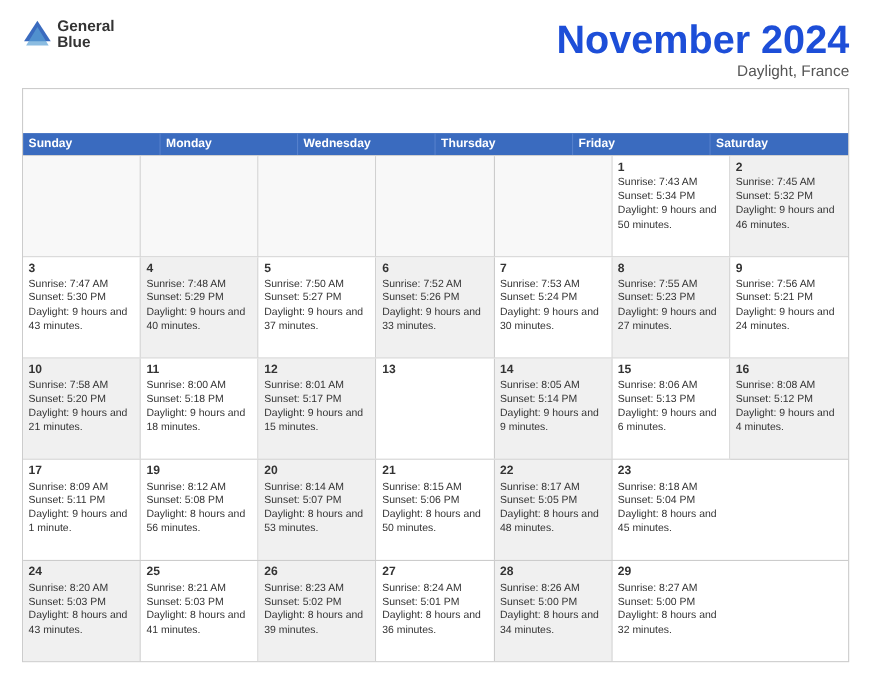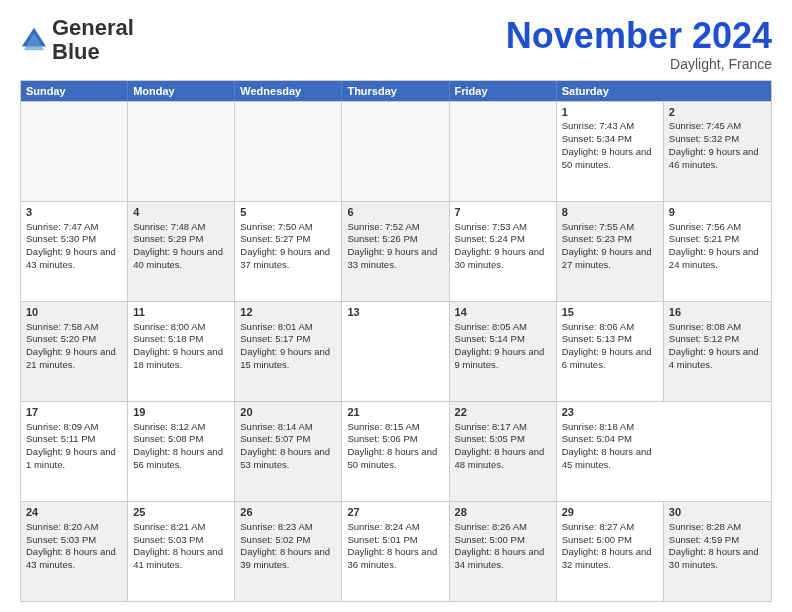--- a/index.html
+++ b/index.html
@@ -22,21 +22,21 @@
       align-items: flex-start;
       justify-content: space-between;
       margin-bottom: 8px;
     }
     .logo {
       display: flex;
       align-items: center;
       gap: 4px;
     }
     .logo-text {
-      font-size: 22px;
+      font-size: 14px;
       font-weight: bold;
       color: #333;
       line-height: 1.1;
     }
     .logo-text span {
       display: block;
     }
     .logo-icon {
       width: 28px;
       height: 28px;
@@ -55,22 +55,23 @@
       color: #555;
     }
     .calendar {
       flex: 1;
       display: flex;
       flex-direction: column;
       border: 1px solid #ccc;
     }
     .cal-header {
       display: grid;
-      grid-template-columns: repeat(7, 1fr);
+      grid-template-columns: repeat(6, 1fr);
       background: #3a6bbf;
+      margin-top: 40px;
     }
     .cal-header-cell {
       color: #fff;
       font-size: 11px;
       font-weight: bold;
       padding: 4px 5px;
       border-right: 1px solid #5580cc;
     }
     .cal-header-cell:last-child { border-right: none; }
     .cal-body {
@@ -223,19 +224,16 @@
 Daylight: 8 hours and 39 minutes.</span></div>
           <div class="cal-cell"><span class="day-num">27</span><span style="white-space: pre-line;">Sunrise: 8:24 AM
 Sunset: 5:01 PM
 Daylight: 8 hours and 36 minutes.</span></div>
           <div class="cal-cell shaded"><span class="day-num">28</span><span style="white-space: pre-line;">Sunrise: 8:26 AM
 Sunset: 5:00 PM
 Daylight: 8 hours and 34 minutes.</span></div>
           <div class="cal-cell"><span class="day-num">29</span><span style="white-space: pre-line;">Sunrise: 8:27 AM
 Sunset: 5:00 PM
 Daylight: 8 hours and 32 minutes.</span></div>
-          <div class="cal-cell shaded"><span class="day-num">30</span><span style="white-space: pre-line;">Sunrise: 8:28 AM
-Sunset: 4:59 PM
-Daylight: 8 hours and 30 minutes.</span></div>
         </div>
       </div>
   </div>
 </div>
 
 </body></html>

